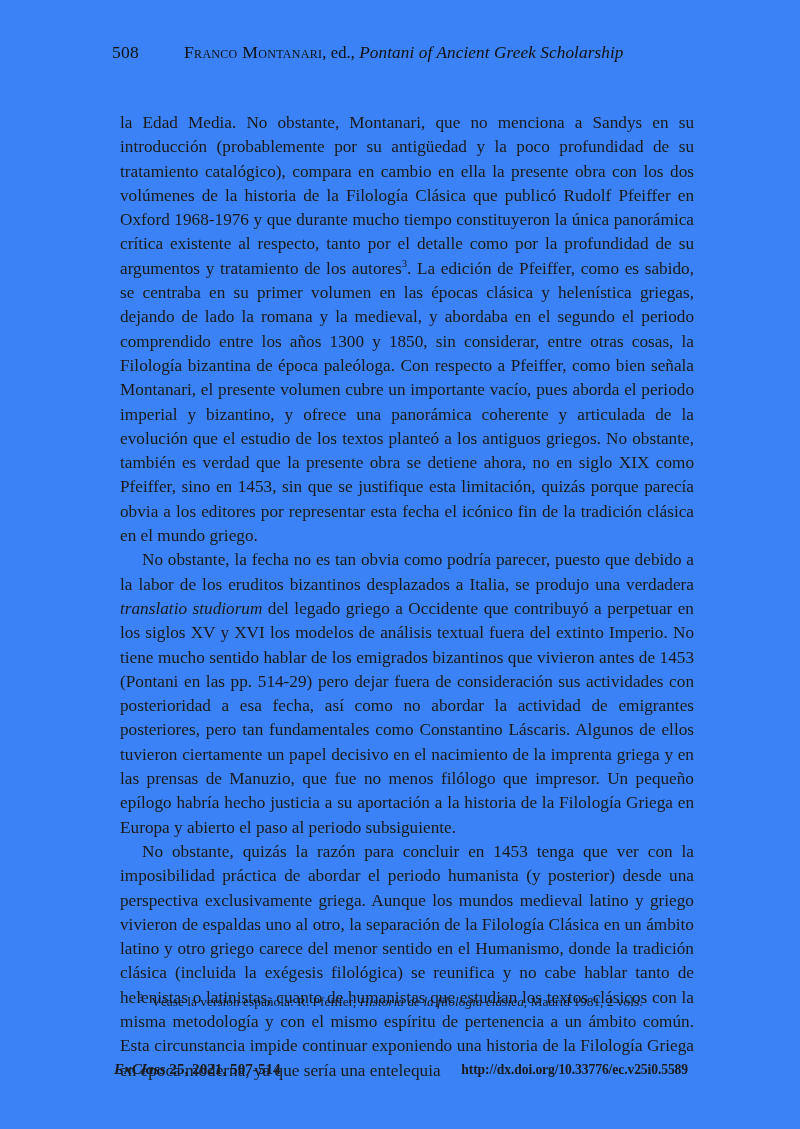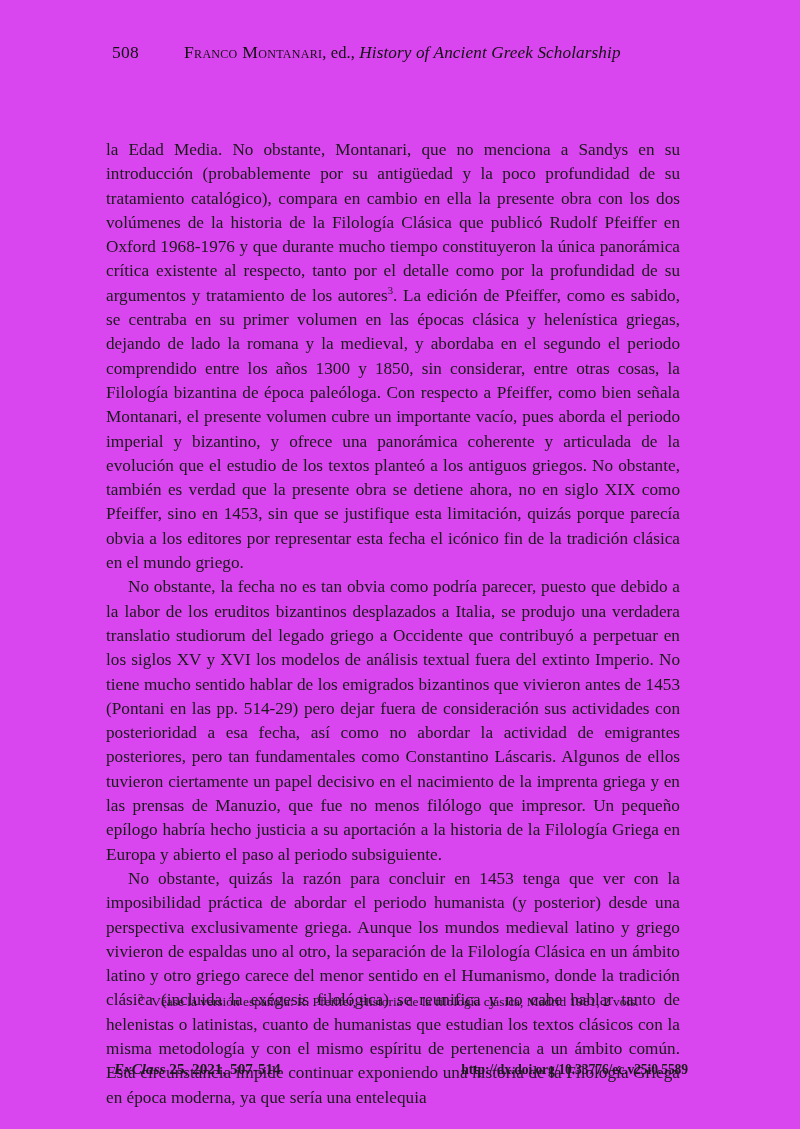--- a/index.html
+++ b/index.html
@@ -14,21 +14,21 @@
     font-family: "Liberation Serif", "DejaVu Serif", serif;
     color: #1a1a1a;
     overflow: hidden;
   }
 
   .page {
     position: absolute;
     inset: 0;
     width: 800px;
     height: 1129px;
-    background: #d946ef;
+    background: #3b82f6;
   }
 
   
   .running-head {
     position: absolute;
     left: 112px;
     top: 42px;
     width: 576px;
     height: 26px;
     display: flex;
@@ -54,39 +54,38 @@
     font-family: Liberation Serif, serif;
   }
   .head-italic {
     font-style: italic;
     font-size: 17.2px;
   }
 
   
   .body-column {
     position: absolute;
-    left: 106px;
+    left: 120px;
     top: 111px;
     width: 574px;
-    margin-top: 27px;
   }
   p.para {
     margin: 0;
     font-size: 17.2px;
     line-height: 24.3px;
     text-align: justify;
     text-justify: inter-word;
     hyphens: none;
     color: #1a1a1a;
     letter-spacing: 0.02px;
   }
   p.para + p.para {
     text-indent: 22px;
   }
-  .it { }
+  .it { font-style: italic; }
   sup.fn-ref {
     font-size: 0.62em;
     vertical-align: super;
     line-height: 0;
   }
 
   
   .footnotes {
     position: absolute;
     left: 114px;
@@ -133,21 +132,21 @@
     letter-spacing: -0.1px;
   }
 </style>
 </head>
 <body>
 
 <div class="page">
 
   <div class="running-head">
     <span class="folio">508</span>
-    <span class="head-title"><span class="smallcaps">Franco Montanari</span><span>, ed., </span><span class="head-italic">History of Ancient Greek Scholarship</span></span>
+    <span class="head-title"><span class="smallcaps">Franco Montanari</span><span>, ed., </span><span class="head-italic">Pontani of Ancient Greek Scholarship</span></span>
   </div>
 
   <div class="body-column">
     <p class="para"><span>la Edad Media. No obstante, Montanari, que no menciona a Sandys en su introducción (probablemente por su antigüedad y la poco profundidad de su tratamiento catalógico), compara en cambio en ella la presente obra con los dos volúmenes de la historia de la Filología Clásica que publicó Rudolf Pfeiffer en Oxford 1968-1976 y que durante mucho tiempo constituyeron la única panorámica crítica existente al respecto, tanto por el detalle como por la profundidad de su argumentos y tratamiento de los autores</span><sup class="fn-ref">3</sup><span>. La edición de Pfeiffer, como es sabido, se centraba en su primer volumen en las épocas clásica y helenística griegas, dejando de lado la romana y la medieval, y abordaba en el segundo el periodo comprendido entre los años 1300 y 1850, sin considerar, entre otras cosas, la Filología bizantina de época paleóloga. Con respecto a Pfeiffer, como bien señala Montanari, el presente volumen cubre un importante vacío, pues aborda el periodo imperial y bizantino, y ofrece una panorámica coherente y articulada de la evolución que el estudio de los textos planteó a los antiguos griegos. No obstante, también es verdad que la presente obra se detiene ahora, no en siglo XIX como Pfeiffer, sino en 1453, sin que se justifique esta limitación, quizás porque parecía obvia a los editores por representar esta fecha el icónico fin de la tradición clásica en el mundo griego.</span></p>
     <p class="para"><span>No obstante, la fecha no es tan obvia como podría parecer, puesto que debido a la labor de los eruditos bizantinos desplazados a Italia, se produjo una verdadera </span><span class="it">translatio studiorum</span><span> del legado griego a Occidente que contribuyó a perpetuar en los siglos XV y XVI los modelos de análisis textual fuera del extinto Imperio. No tiene mucho sentido hablar de los emigrados bizantinos que vivieron antes de 1453 (Pontani en las pp. 514-29) pero dejar fuera de consideración sus actividades con posterioridad a esa fecha, así como no abordar la actividad de emigrantes posteriores, pero tan fundamentales como Constantino Láscaris. Algunos de ellos tuvieron ciertamente un papel decisivo en el nacimiento de la imprenta griega y en las prensas de Manuzio, que fue no menos filólogo que impresor. Un pequeño epílogo habría hecho justicia a su aportación a la historia de la Filología Griega en Europa y abierto el paso al periodo subsiguiente.</span></p>
     <p class="para"><span>No obstante, quizás la razón para concluir en 1453 tenga que ver con la imposibilidad práctica de abordar el periodo humanista (y posterior) desde una perspectiva exclusivamente griega. Aunque los mundos medieval latino y griego vivieron de espaldas uno al otro, la separación de la Filología Clásica en un ámbito latino y otro griego carece del menor sentido en el Humanismo, donde la tradición clásica (incluida la exégesis filológica) se reunifica y no cabe hablar tanto de helenistas o latinistas, cuanto de humanistas que estudian los textos clásicos con la misma metodología y con el mismo espíritu de pertenencia a un ámbito común. Esta circunstancia impide continuar exponiendo una historia de la Filología Griega en época moderna, ya que sería una entelequia</span></p>
   </div>
 
   <div class="footnotes">
     <p class="footnote"><span class="fn-num">3</span><span><span>Véase la versión española: R. Pfeiffer, </span><span class="it">Historia de la filología clásica</span><span>, Madrid 1981, 2 vols.</span></span></p>

